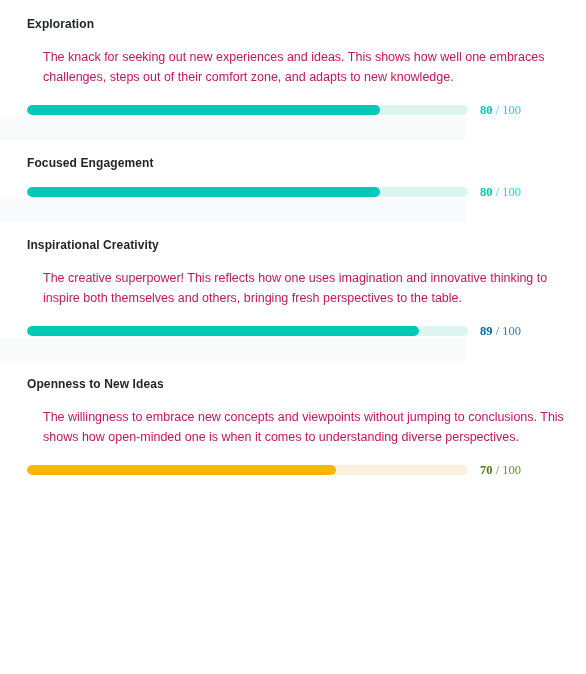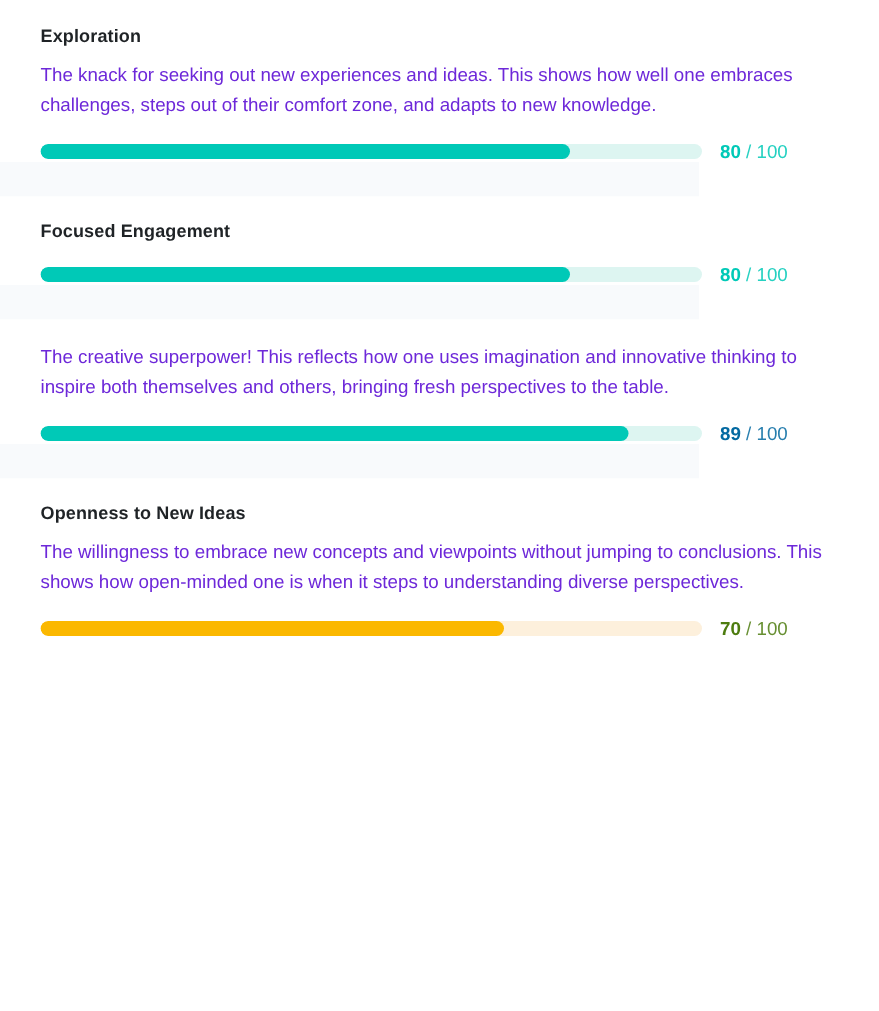--- a/index.html
+++ b/index.html
@@ -27,23 +27,23 @@
   .trait-title {
     font-size: 12px;
     font-weight: bold;
     color: #1f2326;
     letter-spacing: 0.1px;
     margin: 0 0 9px 0;
     line-height: 15px;
   }
   .trait-desc {
     font-size: 12.5px;
-    color: #6d28d9;
+    color: #be185d;
     line-height: 19.5px;
-    margin: 0;
+    margin: 16px;
     width: 534px;
     font-weight: normal;
   }
   .meter-row {
     display: flex;
     align-items: center;
     margin-top: 14px;
   }
   .meter-track {
     width: 441px;
@@ -65,20 +65,21 @@
   }
   .meter-fill.amber {
     background: #fbb800;
   }
   .score {
     margin-left: 12px;
     font-size: 12.5px;
     color: #00c9b7;
     white-space: nowrap;
     line-height: 14px;
+    font-family: Liberation Serif, serif;
   }
   .score.amber {
     color: #fbb800;
   }
   .score-value {
     font-weight: bold;
   }
   .score-max {
     font-weight: normal;
     opacity: 0.85;
@@ -121,36 +122,37 @@
       </div>
       <div class="score" style="color: rgb(0, 201, 183);">
         <span class="score-value">80</span>
         <span class="score-max"> / 100</span>
       </div>
     </div>
   </div>
   <div class="divider-band"></div>
 
   <div class="trait-card">
+    <div class="trait-title">Inspirational Creativity</div>
     <div class="trait-desc">The creative superpower! This reflects how one uses imagination and innovative thinking to inspire both themselves and others, bringing fresh perspectives to the table.</div>
     <div class="meter-row">
       <div class="meter-track" style="background: rgb(221, 245, 241);">
         <span class="meter-fill" style="width: 89%; background: rgb(0, 201, 183);"></span>
       </div>
       <div class="score" style="color: #0369a1;">
         <span class="score-value">89</span>
         <span class="score-max"> / 100</span>
       </div>
     </div>
   </div>
   <div class="divider-band"></div>
 
   <div class="trait-card">
     <div class="trait-title">Openness to New Ideas</div>
-    <div class="trait-desc">The willingness to embrace new concepts and viewpoints without jumping to conclusions. This shows how open-minded one is when it steps to understanding diverse perspectives.</div>
+    <div class="trait-desc">The willingness to embrace new concepts and viewpoints without jumping to conclusions. This shows how open-minded one is when it comes to understanding diverse perspectives.</div>
     <div class="meter-row">
       <div class="meter-track amber" style="background: rgb(253, 240, 220);">
         <span class="meter-fill amber" style="width: 70%; background: rgb(251, 184, 0);"></span>
       </div>
       <div class="score amber" style="color: #4d7c0f;">
         <span class="score-value">70</span>
         <span class="score-max"> / 100</span>
       </div>
     </div>
   </div>

